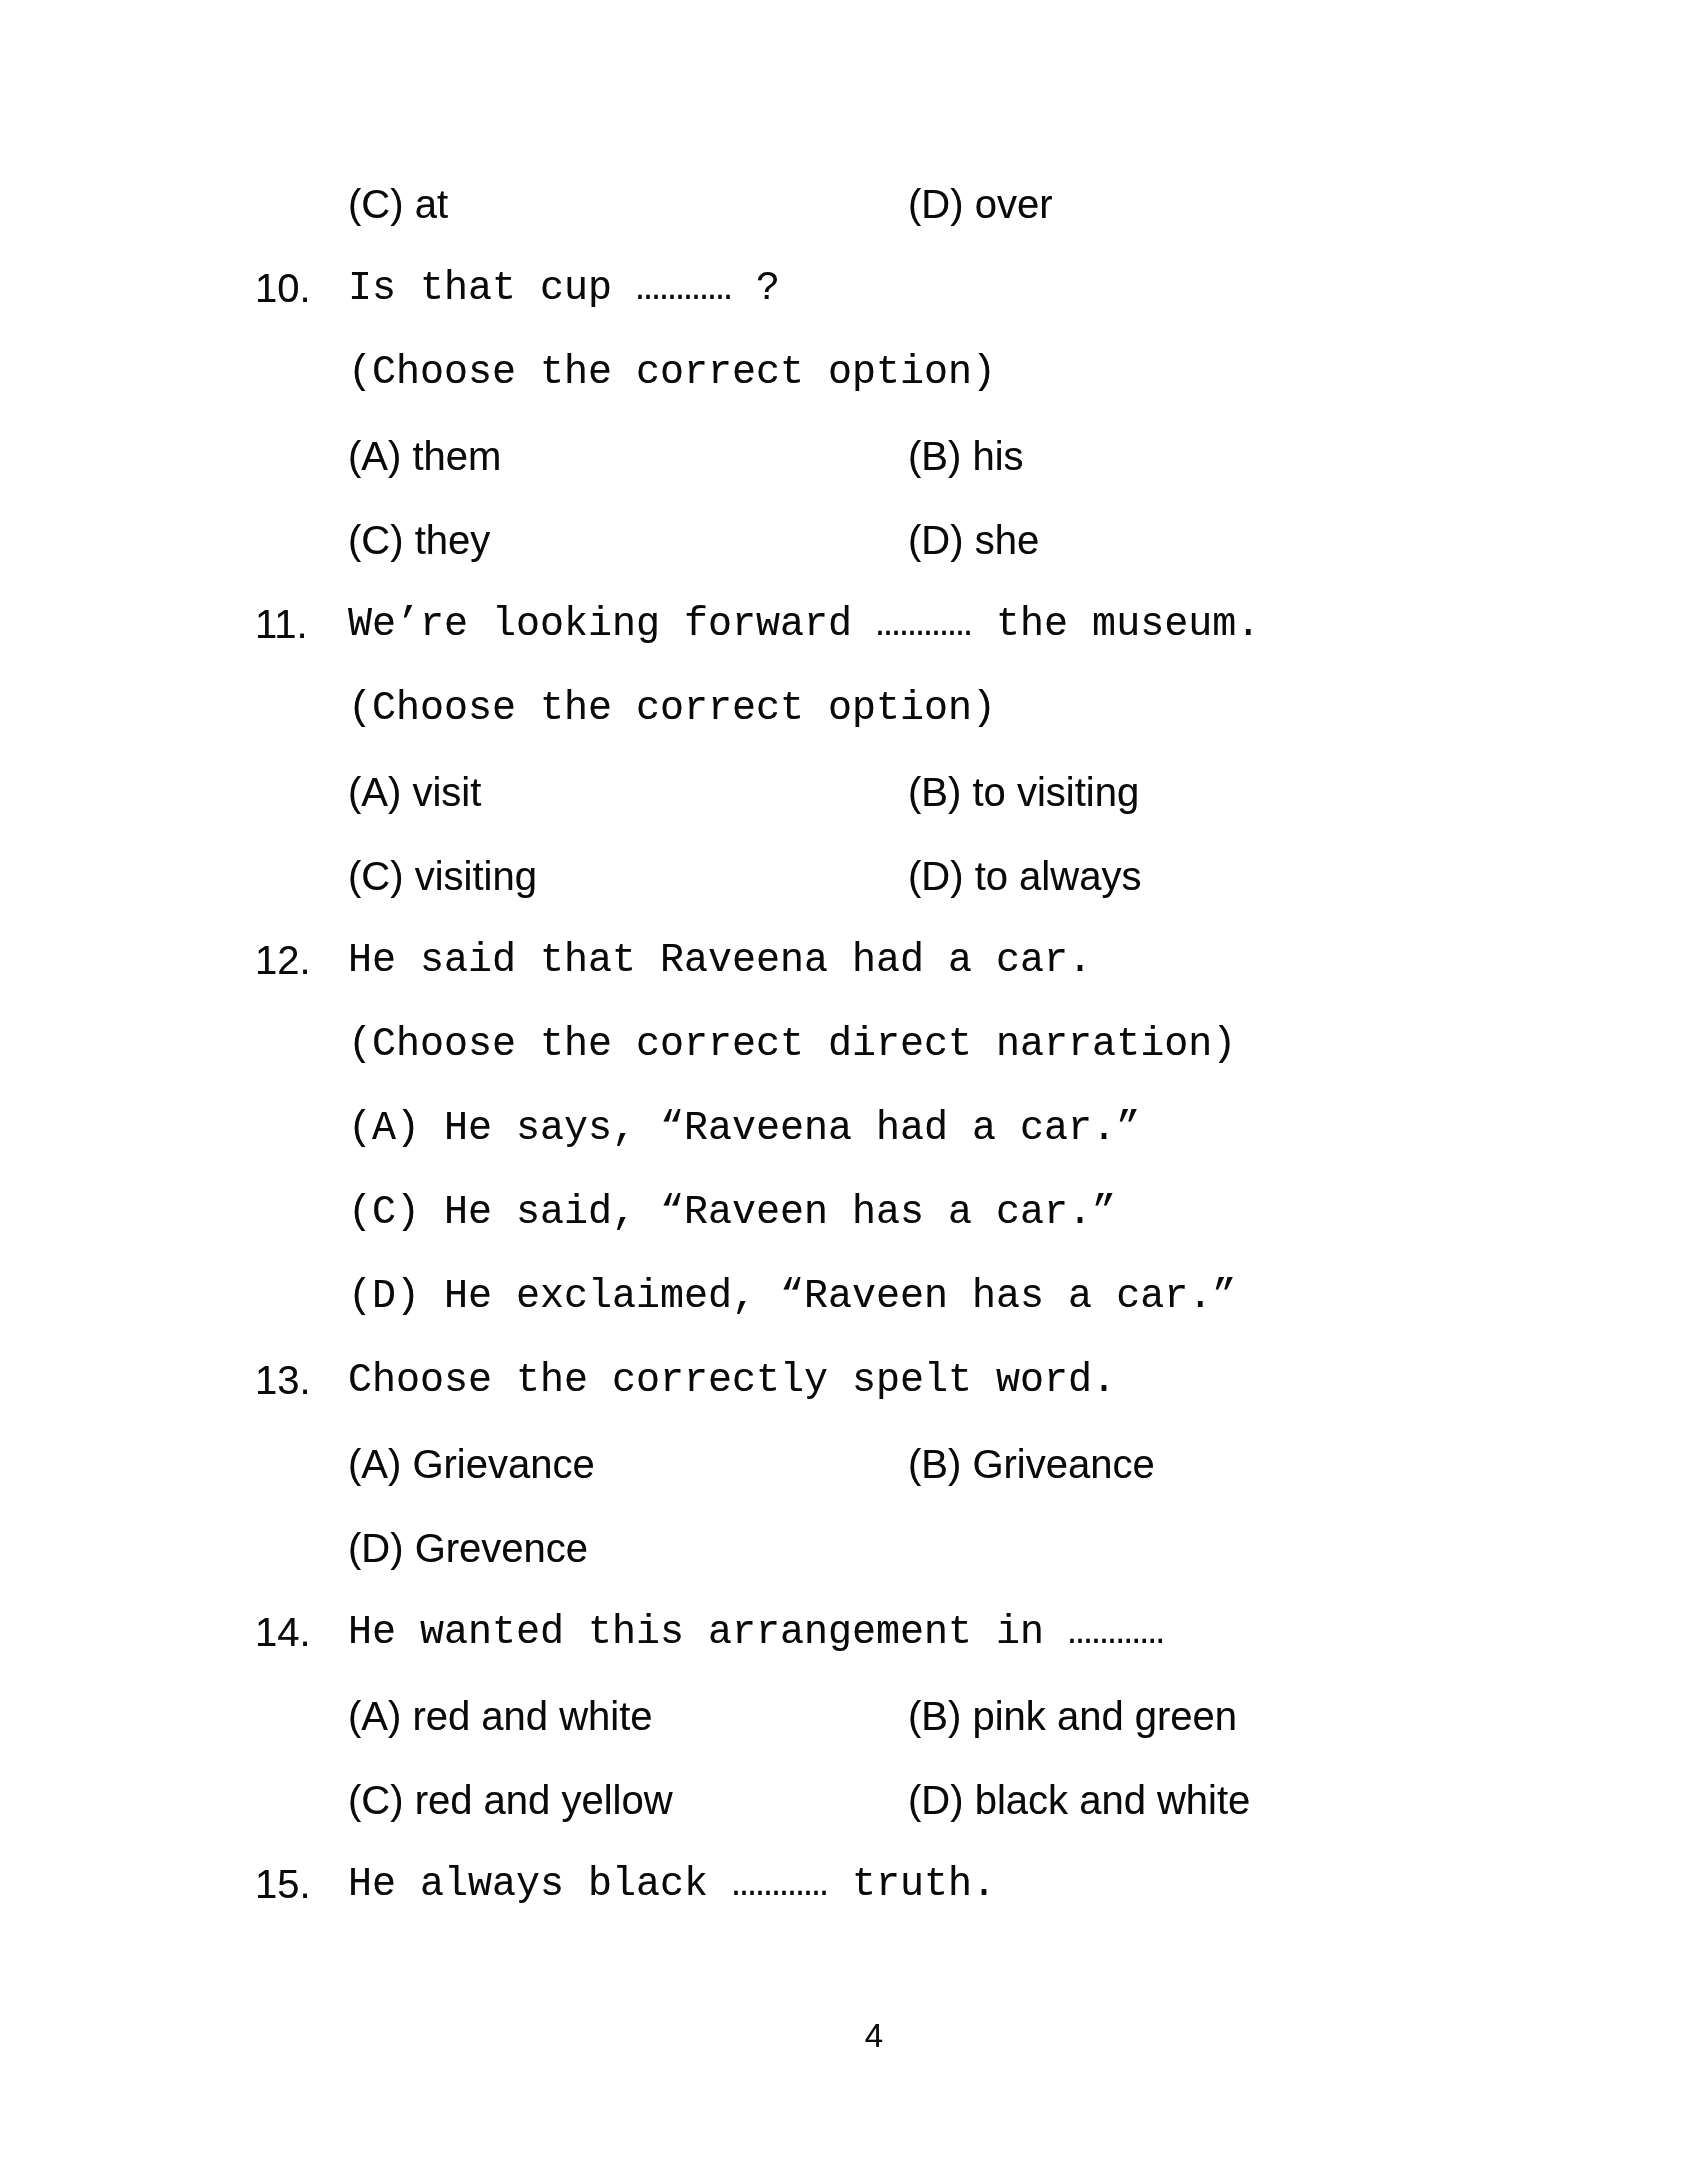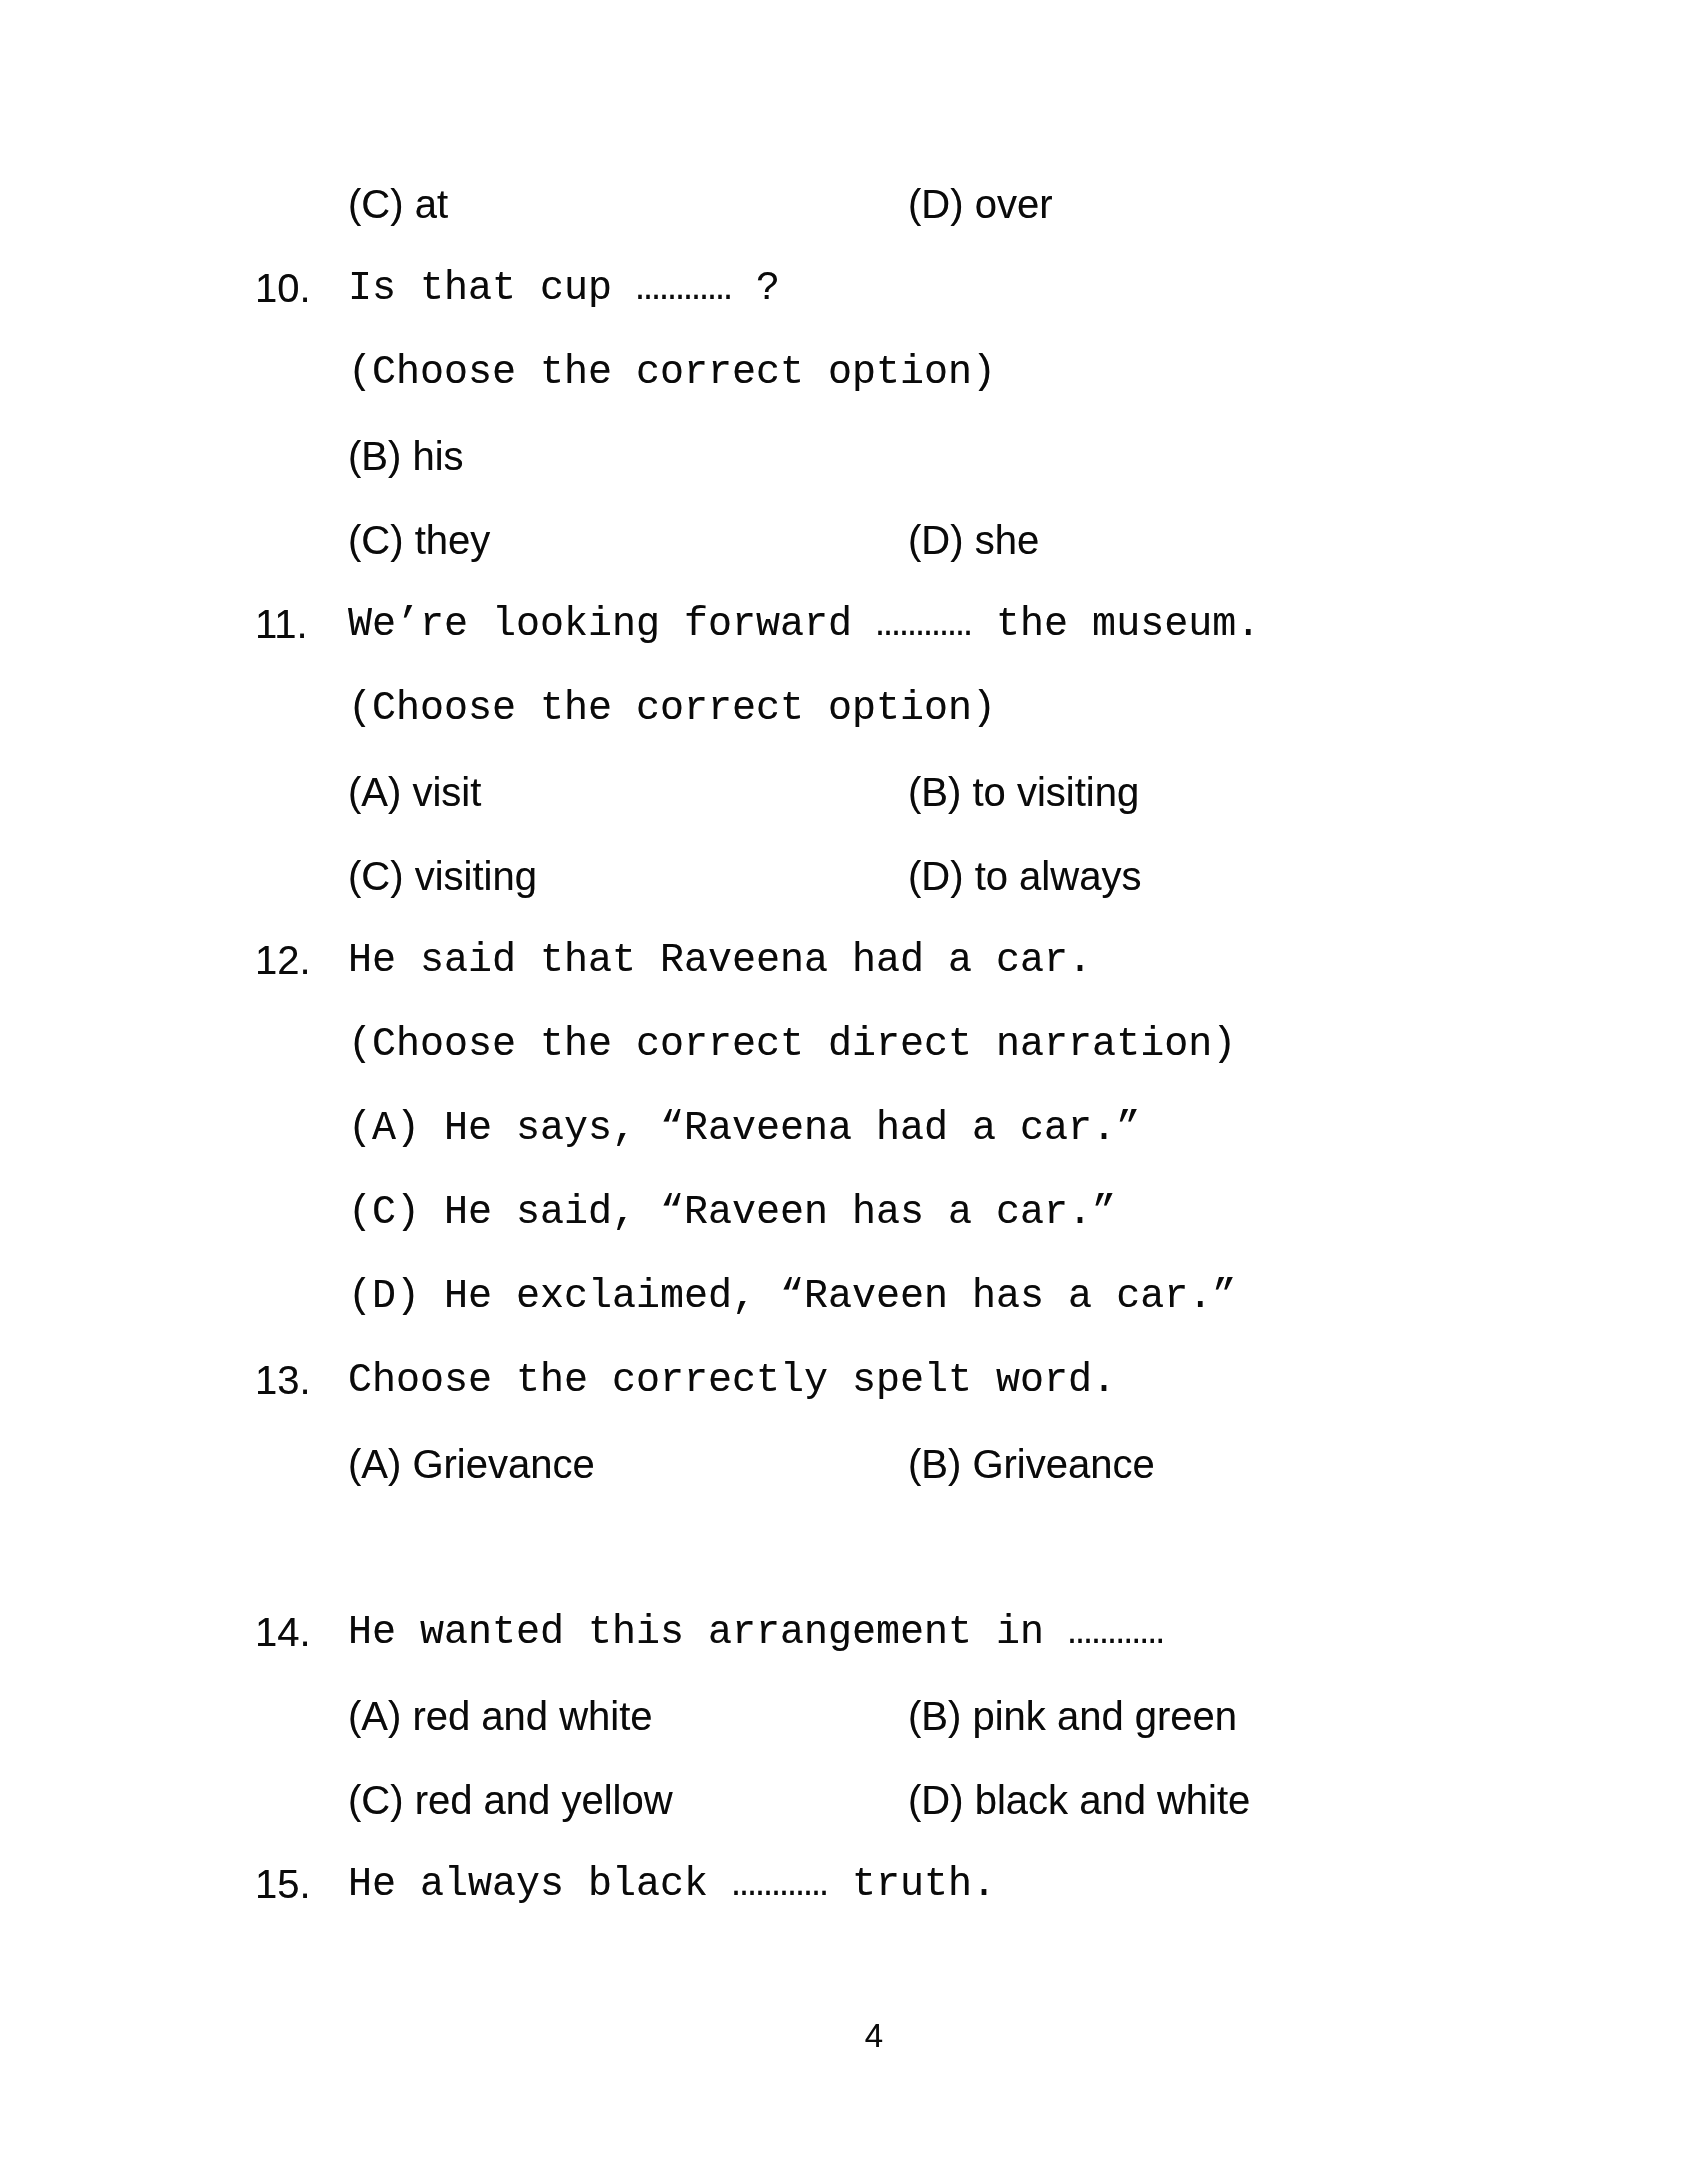--- a/index.html
+++ b/index.html
@@ -57,34 +57,34 @@
   }
 </style>
 </head>
 <body>
 
 <div class="page">
   <div class="content">
       <div class="row"><div class="cell-num"></div><div class="cell-optA">(C) at</div><div class="cell-optB">(D) over</div></div>
       <div class="row"><div class="cell-num">10.</div><div class="cell-main">Is that cup ………… ?</div></div>
       <div class="row"><div class="cell-num"></div><div class="cell-main">(Choose the correct option)</div></div>
-      <div class="row"><div class="cell-num"></div><div class="cell-optB">(B) his</div></div>
+      <div class="row"><div class="cell-num"></div><div class="cell-optA">(A) them</div><div class="cell-optB">(B) his</div></div>
       <div class="row"><div class="cell-num"></div><div class="cell-optA">(C) they</div><div class="cell-optB">(D) she</div></div>
       <div class="row"><div class="cell-num">11.</div><div class="cell-main">We’re looking forward ………… the museum.</div></div>
       <div class="row"><div class="cell-num"></div><div class="cell-main">(Choose the correct option)</div></div>
       <div class="row"><div class="cell-num"></div><div class="cell-optA">(A) visit</div><div class="cell-optB">(B) to visiting</div></div>
       <div class="row"><div class="cell-num"></div><div class="cell-optA">(C) visiting</div><div class="cell-optB">(D) to always</div></div>
       <div class="row"><div class="cell-num">12.</div><div class="cell-main">He said that Raveena had a car.</div></div>
       <div class="row"><div class="cell-num"></div><div class="cell-main">(Choose the correct direct narration)</div></div>
       <div class="row"><div class="cell-num"></div><div class="cell-main">(A) He says, “Raveena had a car.”</div></div>
       <div class="row"><div class="cell-num"></div><div class="cell-main">(C) He said, “Raveen has a car.”</div></div>
       <div class="row"><div class="cell-num"></div><div class="cell-main">(D) He exclaimed, “Raveen has a car.”</div></div>
       <div class="row"><div class="cell-num">13.</div><div class="cell-main">Choose the correctly spelt word.</div></div>
       <div class="row"><div class="cell-num"></div><div class="cell-optA">(A) Grievance</div><div class="cell-optB">(B) Griveance</div></div>
-      <div class="row"><div class="cell-num"></div></div>
+      <div class="row"><div class="cell-num"></div><div class="cell-optB">(D) Grevence</div></div>
       <div class="row"><div class="cell-num">14.</div><div class="cell-main">He wanted this arrangement in …………</div></div>
       <div class="row"><div class="cell-num"></div><div class="cell-optA">(A) red and white</div><div class="cell-optB">(B) pink and green</div></div>
       <div class="row"><div class="cell-num"></div><div class="cell-optA">(C) red and yellow</div><div class="cell-optB">(D) black and white</div></div>
       <div class="row"><div class="cell-num">15.</div><div class="cell-main">He always black ………… truth.</div></div>
     </div>
   <div class="page-num">4</div>
 </div>
 
 
 </body></html>

